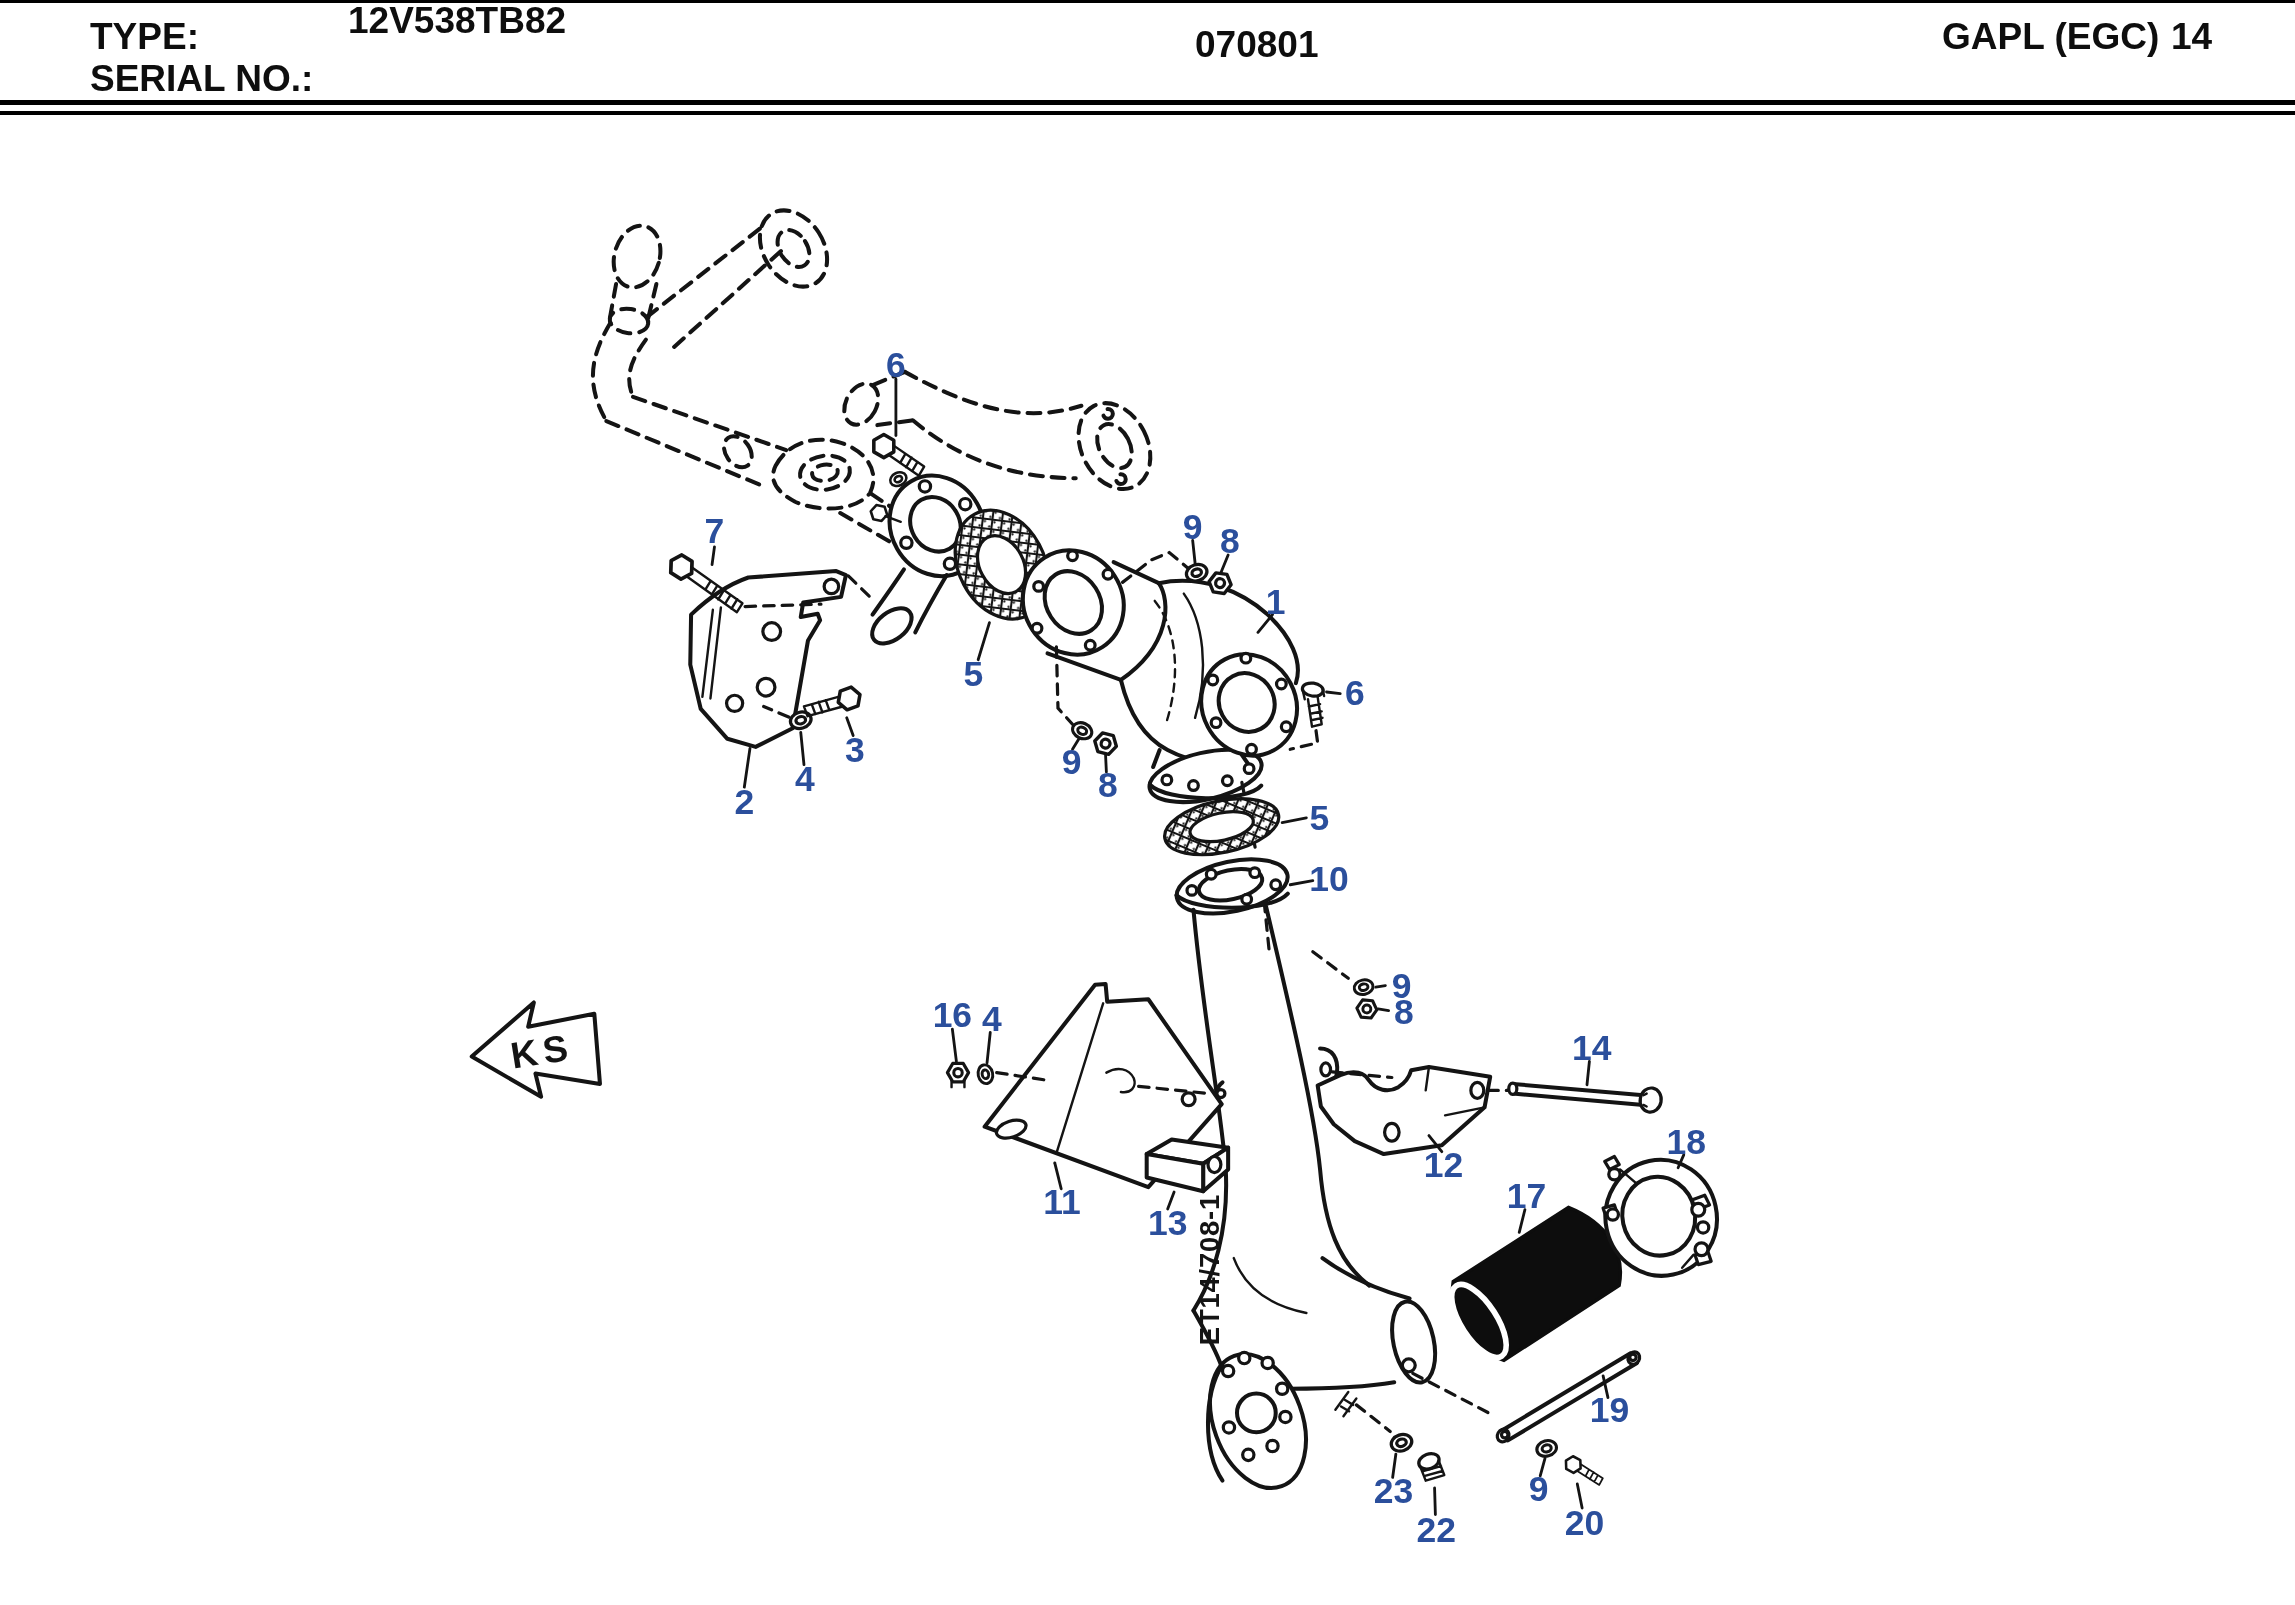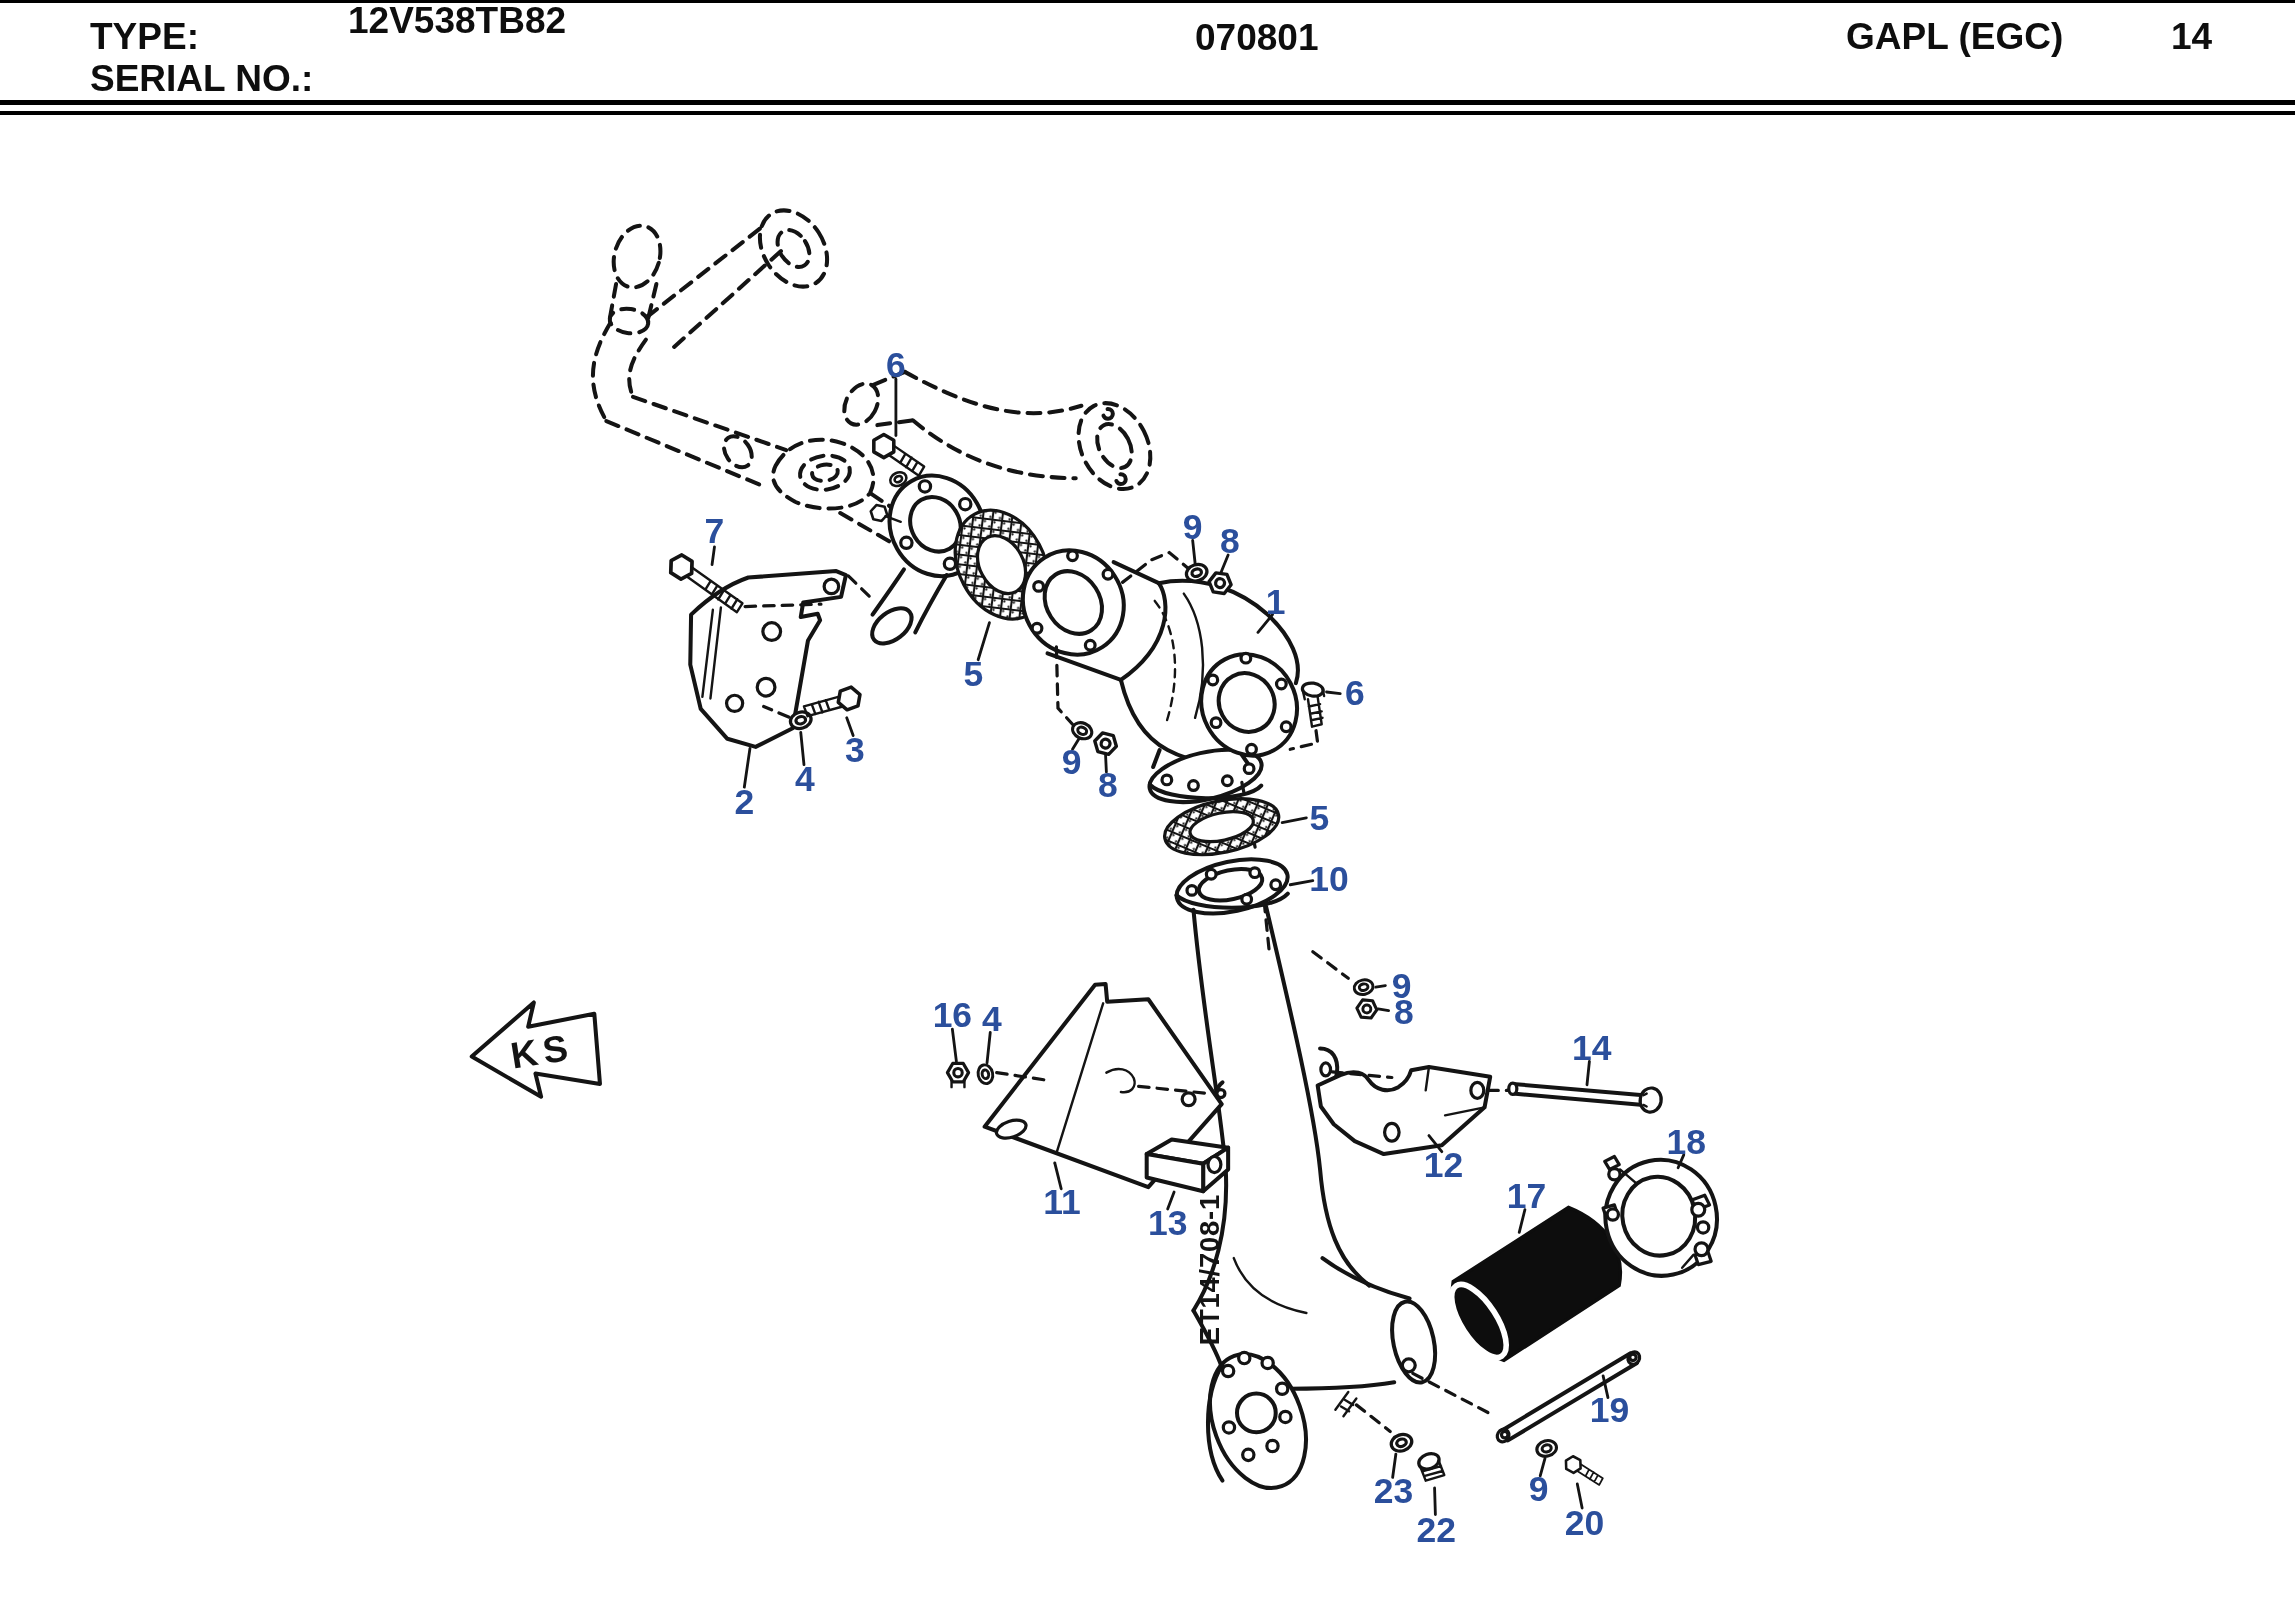--- a/index.html
+++ b/index.html
@@ -31,22 +31,22 @@
 </head>
 <body>
 
 <div id="page">
 
   <div class="topline"></div>
 
   <div class="hdr" style="left:90px;top:16px">TYPE:</div>
   <div class="hdr" style="left:348px;top:0">12V538TB82</div>
   <div class="hdr" style="left:90px;top:58px">SERIAL NO.:</div>
-  <div class="hdr" style="left:1195px;top:17px">070801</div>
-  <div class="hdr" style="left:1846px;top:16px">GAPL (EGC)</div>
+  <div class="hdr" style="left:1195px;top:24px">070801</div>
+  <div class="hdr" style="left:1942px;top:16px">GAPL (EGC)</div>
   <div class="hdr" style="left:2171px;top:16px">14</div>
   <div class="rule1"></div>
   <div class="rule2"></div>
 
   <svg id="diagram-svg" width="2295" height="1605" viewBox="0 0 2846 1990">
     <defs>
       <path id="hex" d="M13 0L6.5 11.26L-6.5 11.26L-13 0L-6.5 -11.26L6.5 -11.26Z"></path>
       <g id="washer">
           <ellipse rx="13" ry="10" class="hw"></ellipse>
           <ellipse rx="6" ry="4.5" class="hw"></ellipse>

